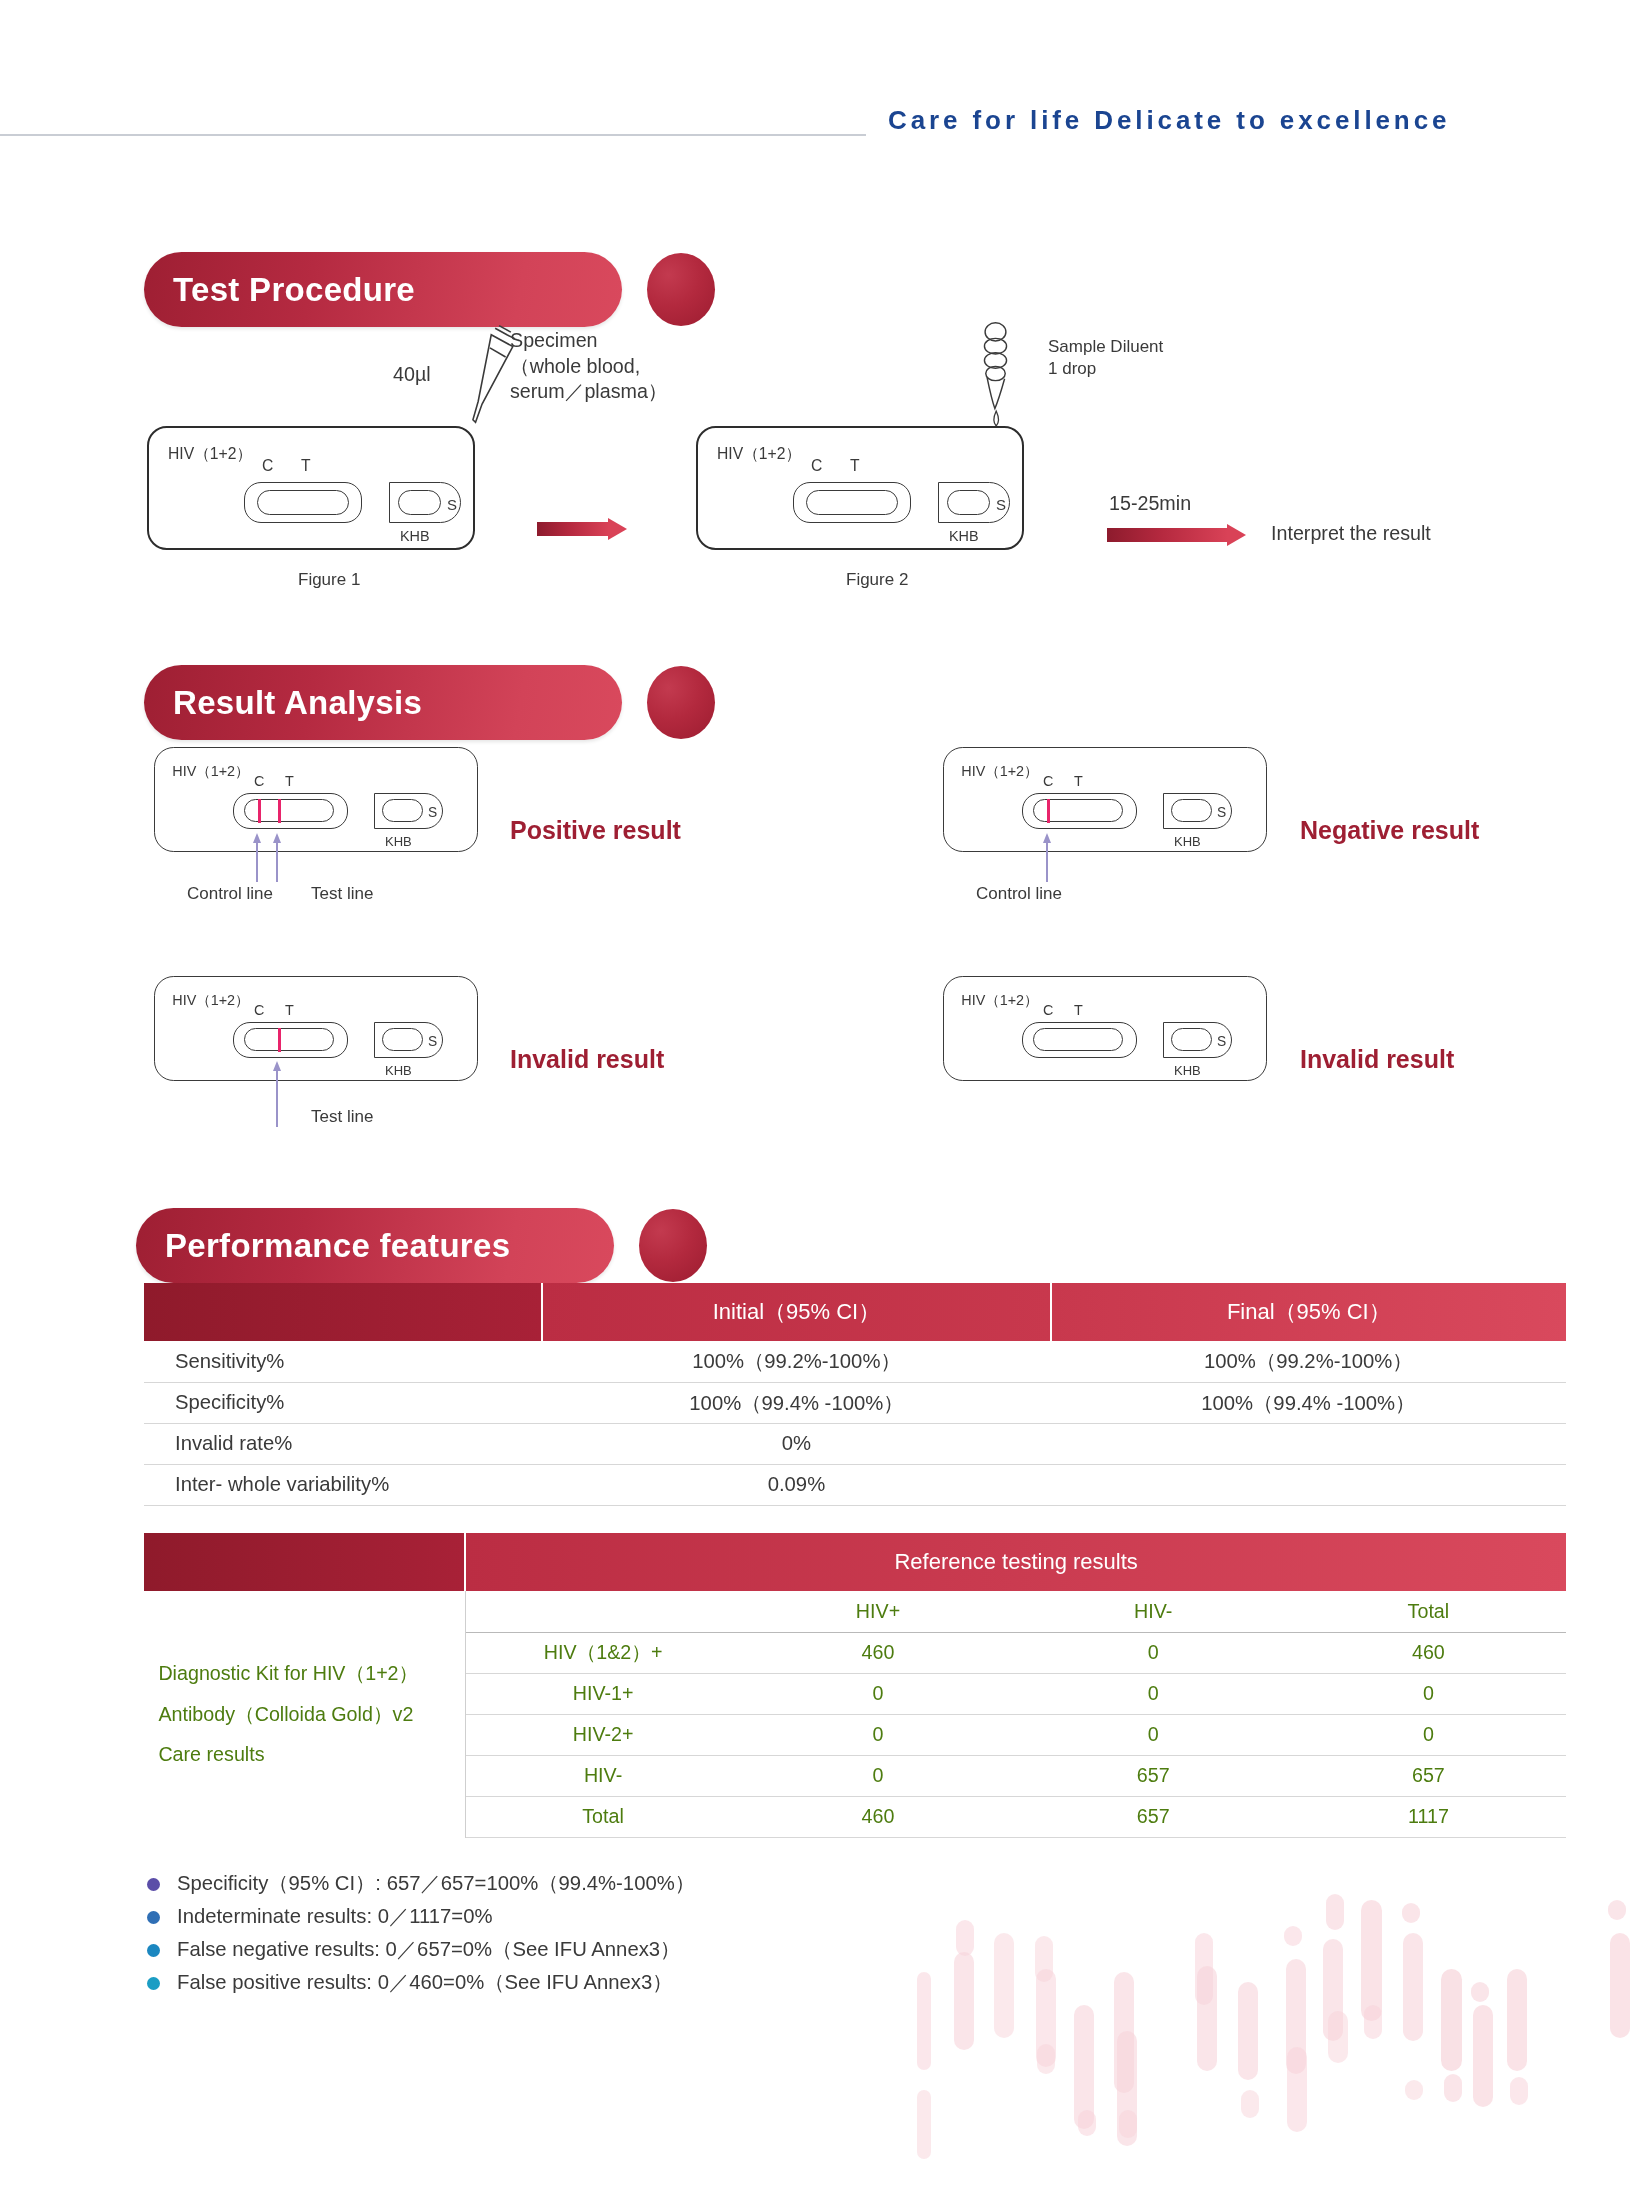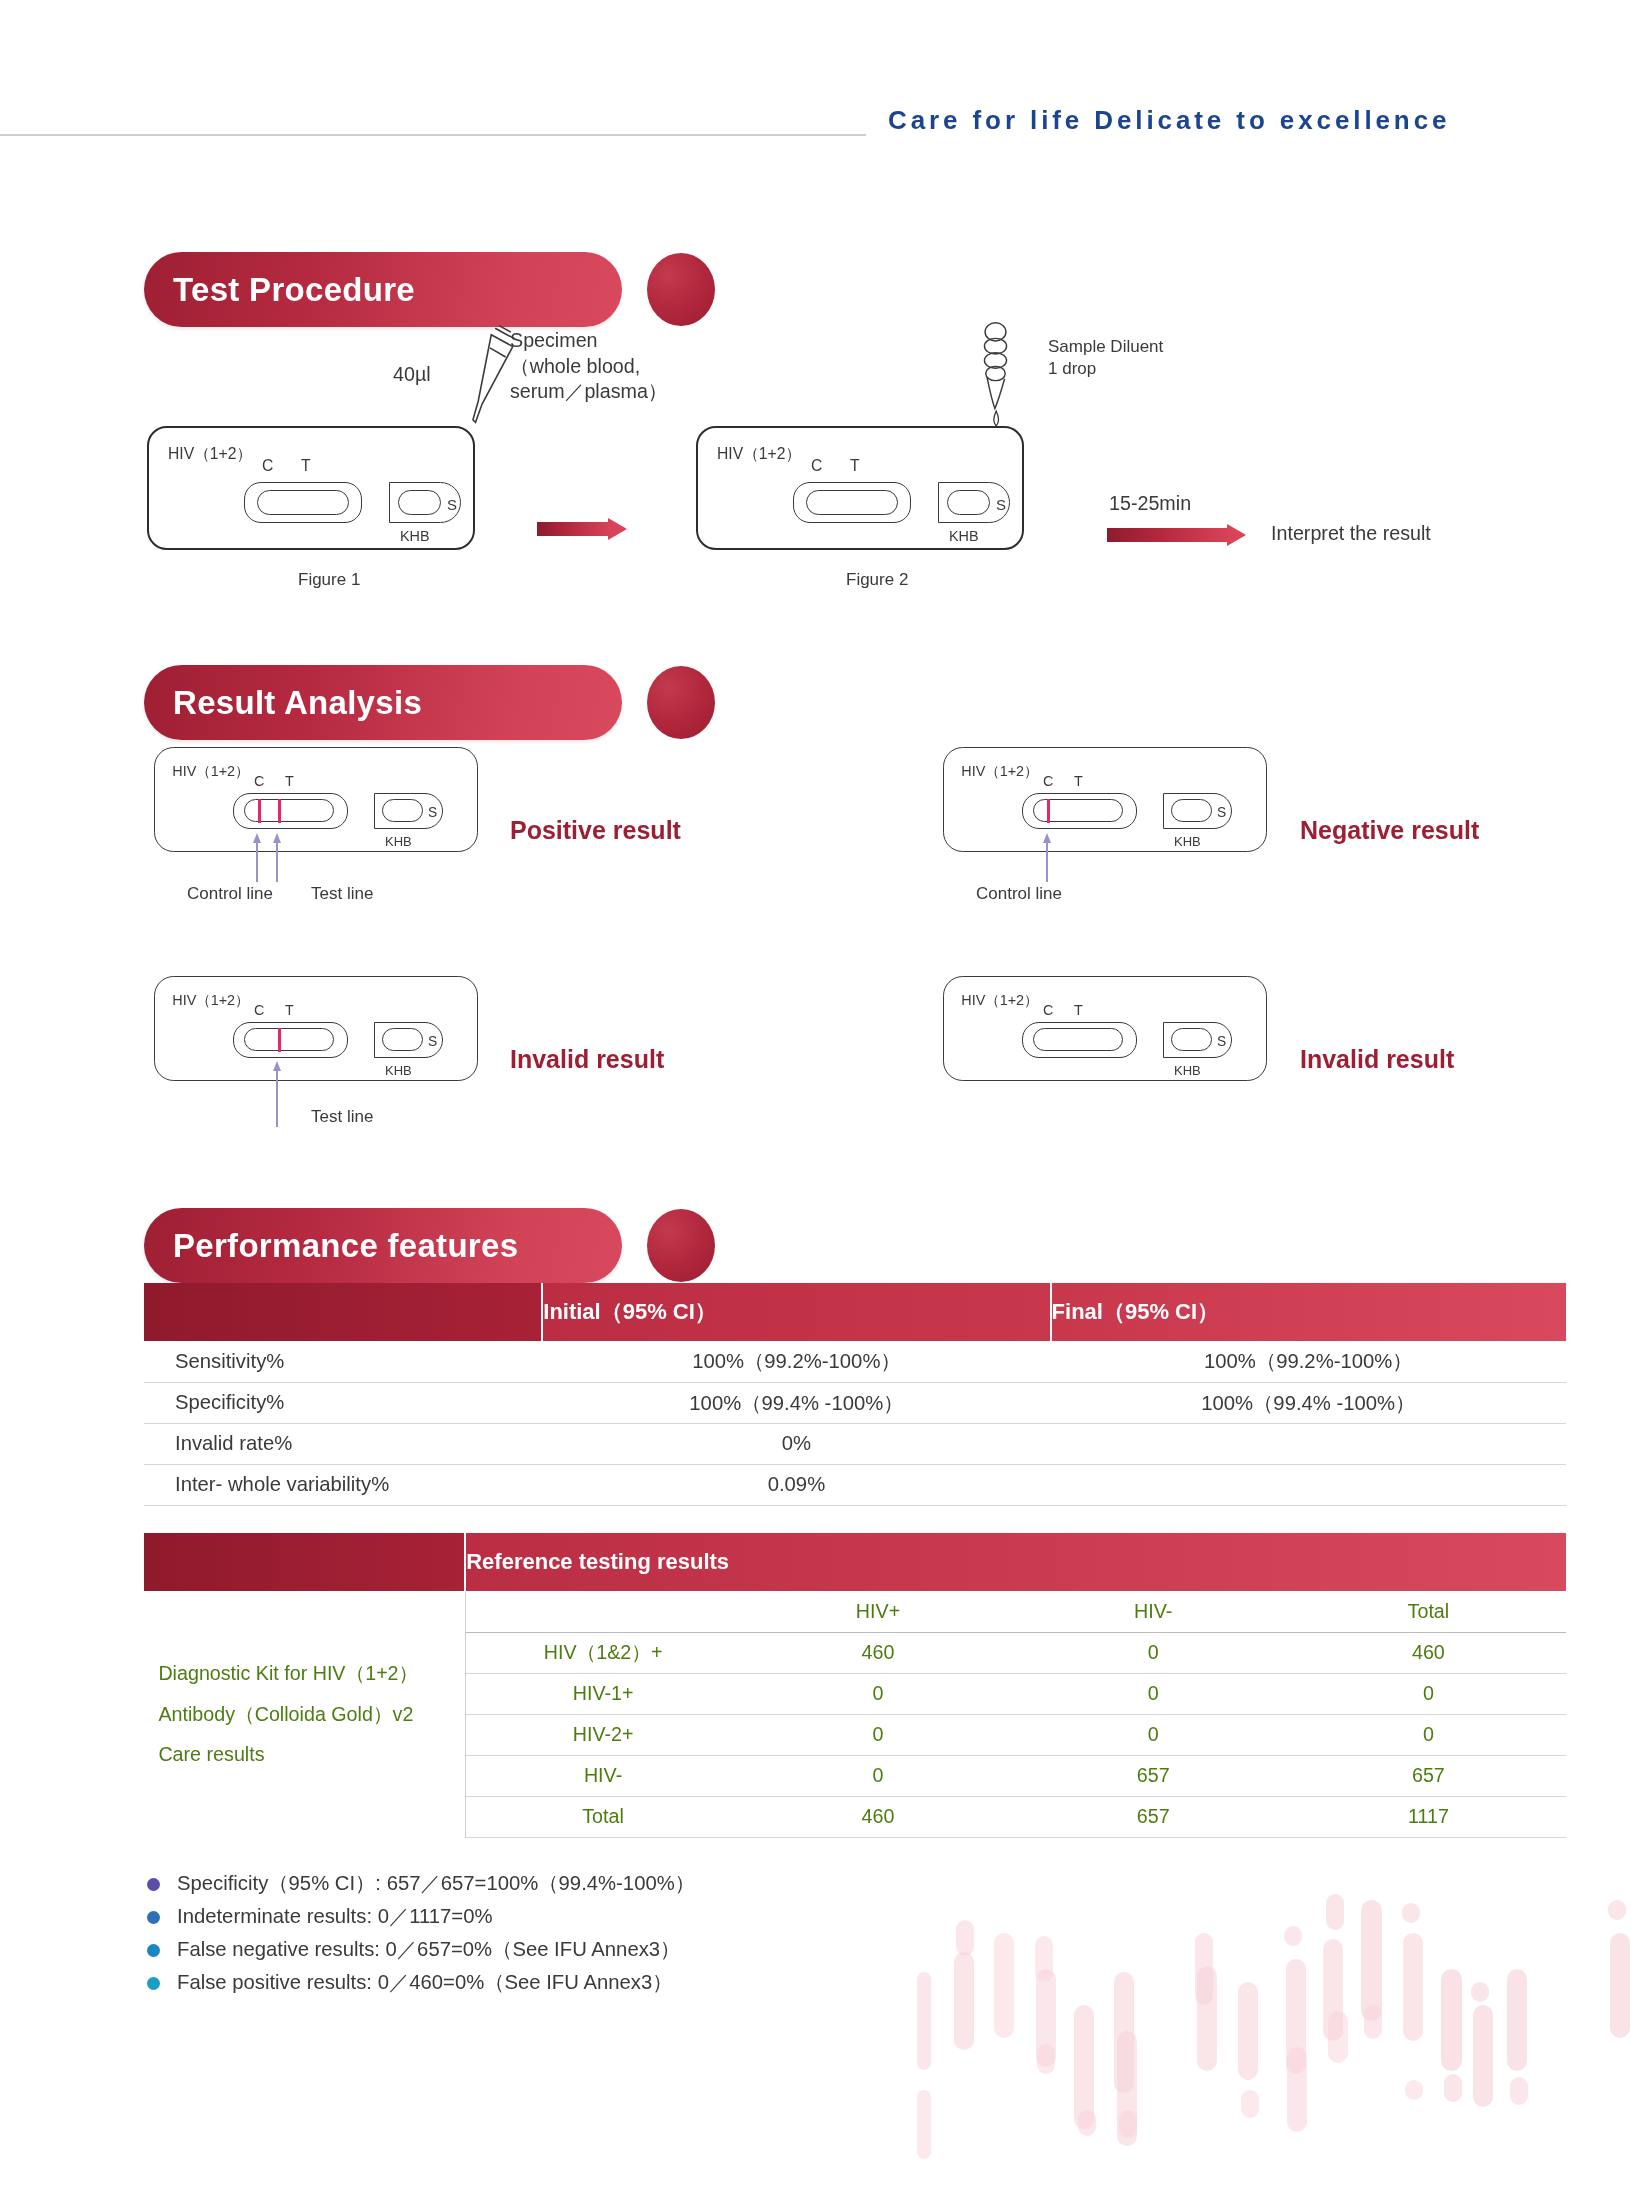--- a/index.html
+++ b/index.html
@@ -109,21 +109,21 @@
 
   
   .pip { position: absolute; }
   
   .drp { position: absolute; }
 
   
   .tbl { position: absolute; border-collapse: collapse; }
   .tbl th, .tbl td { padding: 0; }
   .thead-cell {
-    color: #fff; font-size: 22px; font-weight: 700; text-align: left;
+    color: #fff; font-size: 22px; font-weight: 400; text-align: center;
     height: 58px; vertical-align: middle;
   }
   .t1-h0 { background: linear-gradient(90deg, #8f1a2b 0%, #a82137 100%); }
   .t1-h1 { background: linear-gradient(90deg, #bb2d43 0%, #c8384d 100%); border-left: 2px solid #fff; }
   .t1-h2 { background: linear-gradient(90deg, #c8384d 0%, #d9495d 100%); border-left: 2px solid #fff; }
   .t1 td {
     font-size: 20.3px; color: #3a3a3a; height: 41px; vertical-align: middle;
     border-bottom: 1.3px solid #d7d7d7;
   }
   .t1 td.lbl { padding-left: 31px; text-align: left; }
@@ -329,21 +329,21 @@
     <div class="ct-lbl" style="left:131px; top:26px; font-size:14.4px;">T</div>
     <div class="win-outer" style="left:79px; top:46px; width:115px; height:36px;"></div>
     <div class="win-inner" style="left:90px; top:52px; width:90px; height:23px;"></div>
     <div class="well-outer" style="left:220px; top:46px; width:69px; height:36px;"></div>
     <div class="well-inner" style="left:228px; top:52px; width:41px; height:23px;"></div>
     <div class="s-lbl" style="left:274px; top:58px; font-size:13.8px;">S</div>
     <div class="khb" style="left:231px; top:87px; font-size:13px;">KHB</div>
   </div>
   <div class="verdict" style="left:1300px; top:1045px;">Invalid result</div>
 
-  <div class="sec" style="left:144px; top:1169px; width:590px;">
+  <div class="sec" style="left:136px; top:1169px; width:590px;">
     <div class="pill" style="width:478px;">
       <span>Performance features</span>
     </div>
     <div class="dot" style="left:503px;"></div>
   </div>
 
   <table class="tbl t1" style="left:144px; top:1283px; width:1422px;">
     <thead>
       <tr>
         <th class="thead-cell t1-h0" style="width:398px;"></th>

